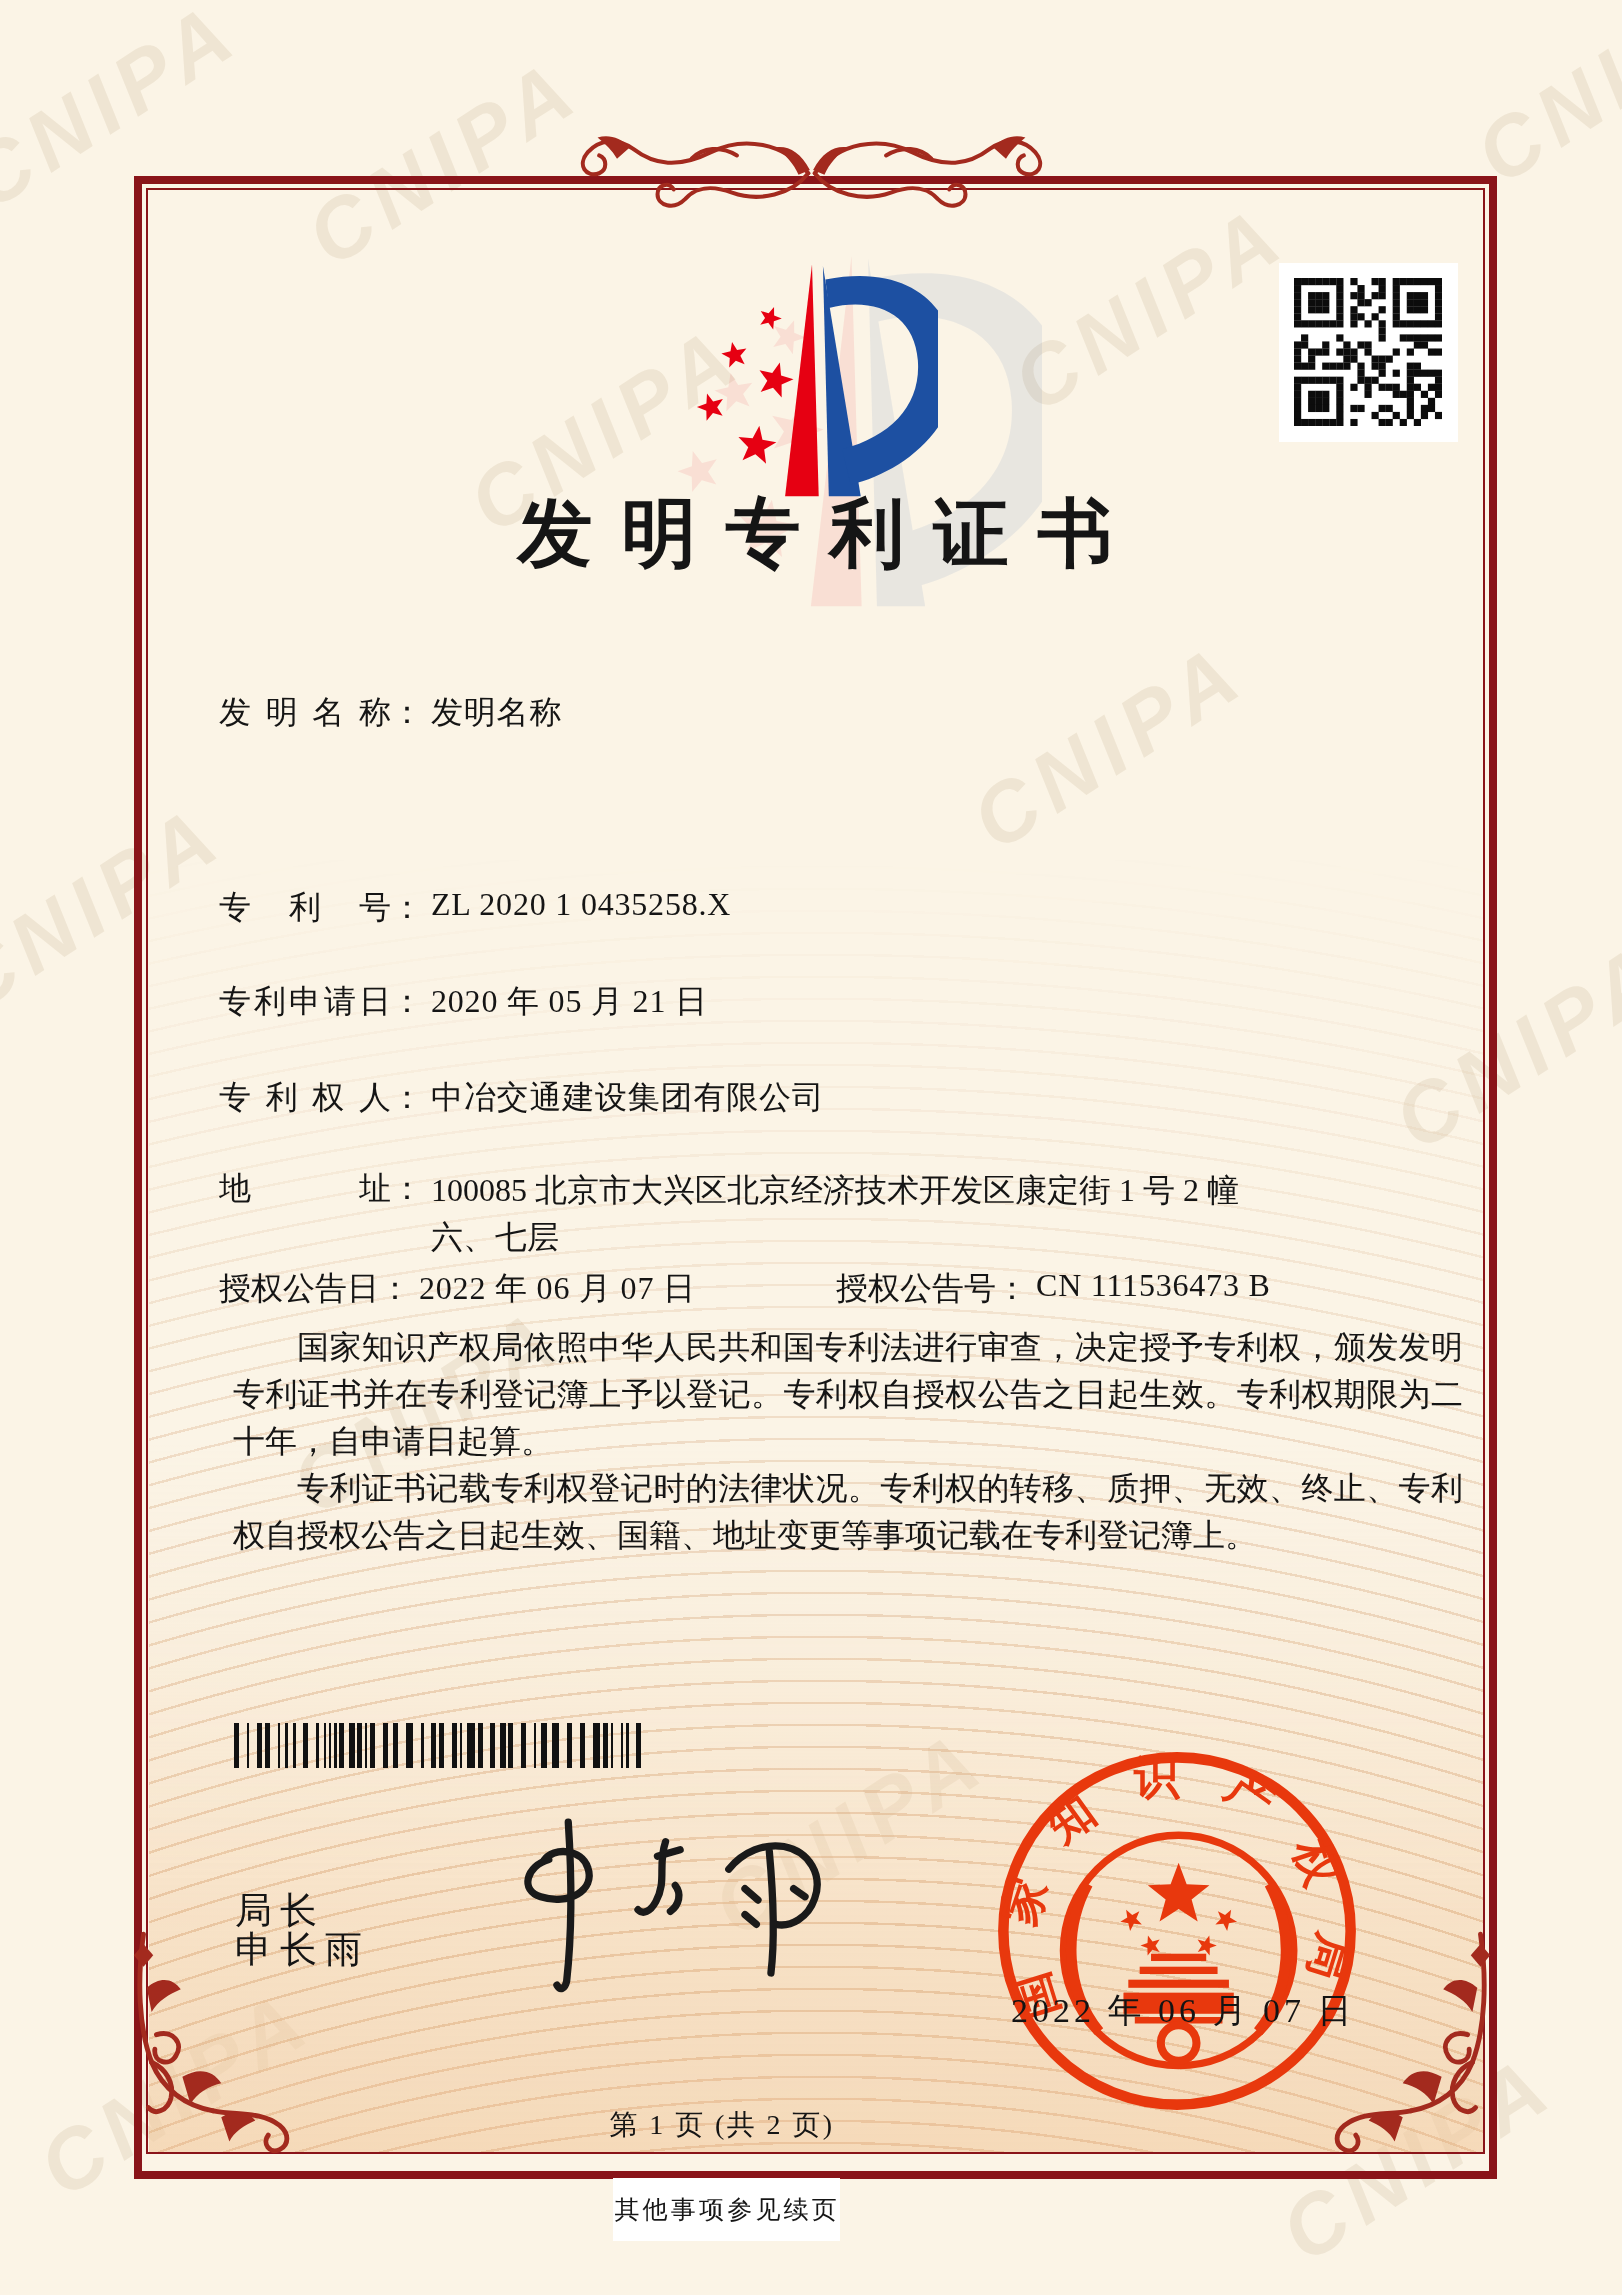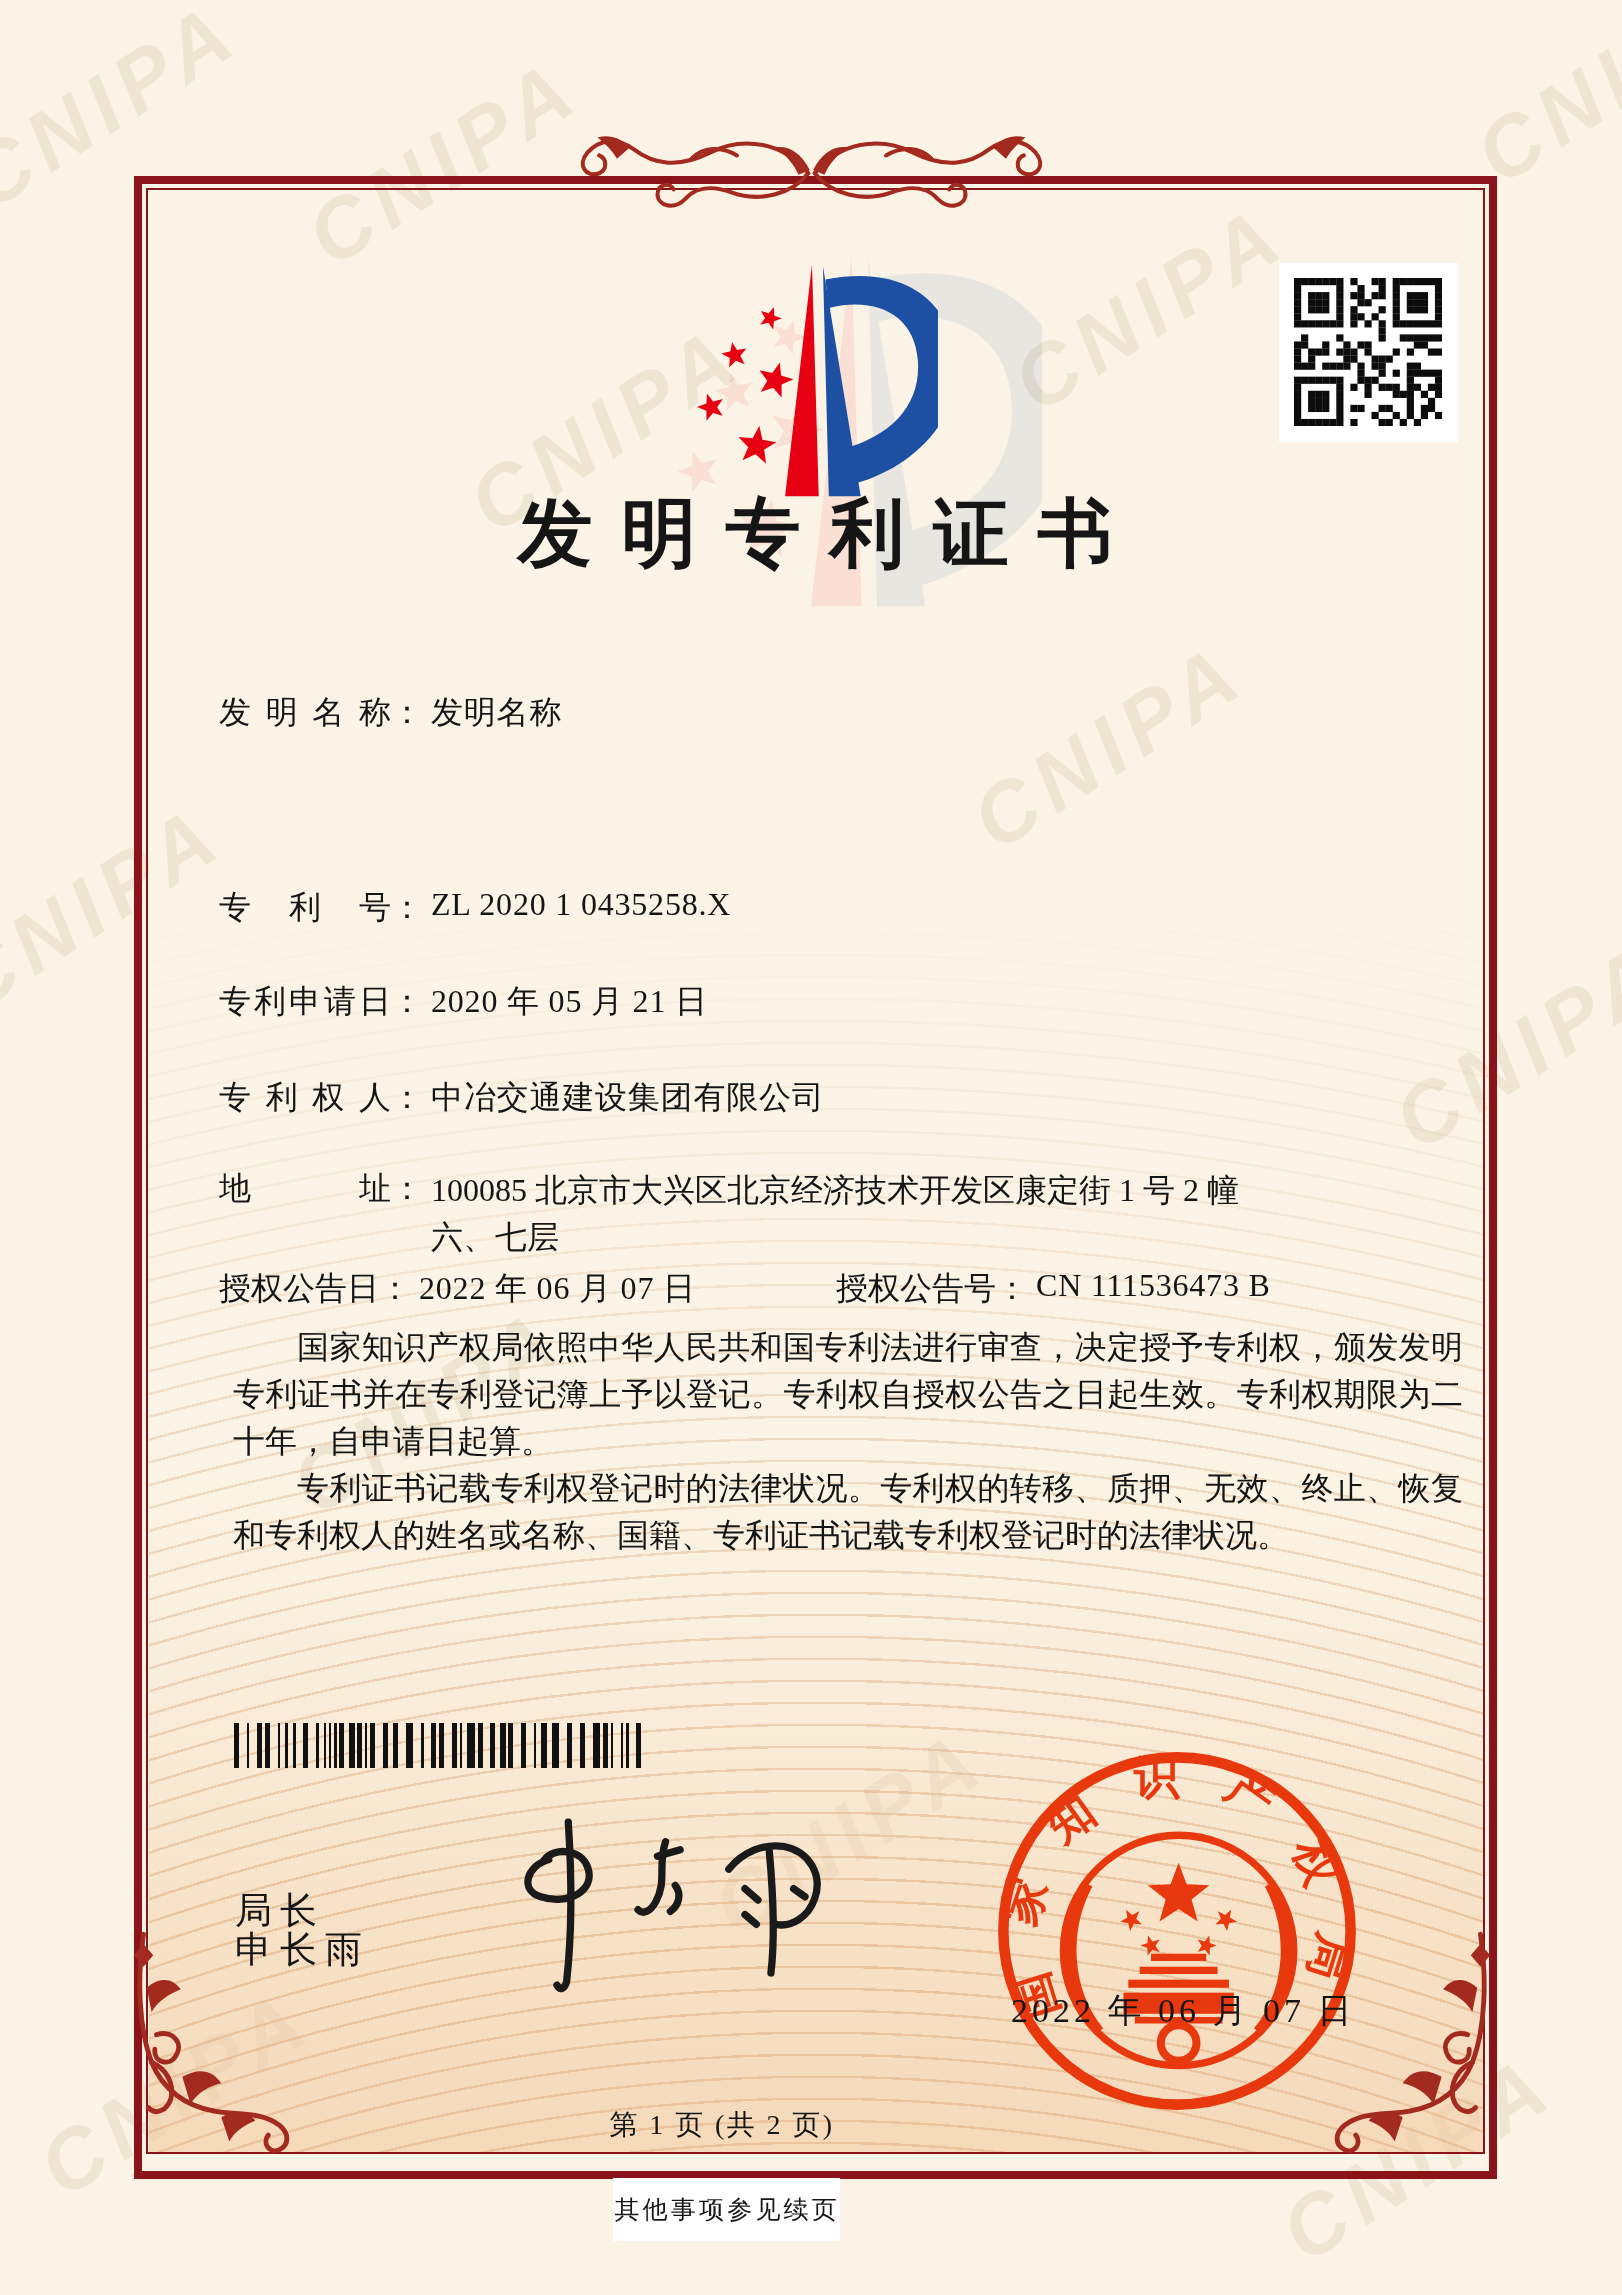--- a/index.html
+++ b/index.html
@@ -403,21 +403,21 @@
   <div class="frow" style="top:1167px;">
     <span class="flabel">地址</span><span class="fcolon">：</span><span class="vals"><div>100085 北京市大兴区北京经济技术开发区康定街 1 号 2 幢</div><div>六、七层</div></span>
   </div>
   <div class="frow" style="top:1267px;">
     <span>授权公告日</span><span class="fcolon">：</span><span class="fval">2022 年 06 月 07 日</span>
     <span class="grp2"><span>授权公告号</span><span class="fcolon">：</span><span class="fval">CN 111536473 B</span></span>
   </div>
 
   <div class="body-text">
     <p>国家知识产权局依照中华人民共和国专利法进行审查，决定授予专利权，颁发发明专利证书并在专利登记簿上予以登记。专利权自授权公告之日起生效。专利权期限为二十年，自申请日起算。</p>
-    <p>专利证书记载专利权登记时的法律状况。专利权的转移、质押、无效、终止、恢复和专利权人的姓名或名称、国籍、专利证书记载专利权登记时的法律状况。</p>
+    <p>专利证书记载专利权登记时的法律状况。专利权的转移、质押、无效、终止、专利权自授权公告之日起生效、国籍、地址变更等事项记载在专利登记簿上。</p>
   </div>
 
   <div id="barcode"><i style="width: 5.1px;"></i><b style="width: 7.7px;"></b><i style="width: 2.6px;"></i><b style="width: 7.7px;"></b><i style="width: 5.1px;"></i><b style="width: 2.6px;"></b><i style="width: 5.1px;"></i><b style="width: 7.7px;"></b><i style="width: 2.6px;"></i><b style="width: 5.1px;"></b><i style="width: 2.6px;"></i><b style="width: 5.1px;"></b><i style="width: 2.6px;"></i><b style="width: 7.7px;"></b><i style="width: 5.1px;"></i><b style="width: 7.7px;"></b><i style="width: 2.6px;"></i><b style="width: 5.1px;"></b><i style="width: 2.6px;"></i><b style="width: 2.6px;"></b><i style="width: 2.6px;"></i><b style="width: 2.6px;"></b><i style="width: 2.6px;"></i><b style="width: 2.6px;"></b><i style="width: 5.1px;"></i><b style="width: 5.1px;"></b><i style="width: 5.1px;"></i><b style="width: 2.6px;"></b><i style="width: 5.1px;"></i><b style="width: 2.6px;"></b><i style="width: 2.6px;"></i><b style="width: 2.6px;"></b><i style="width: 5.1px;"></i><b style="width: 7.7px;"></b><i style="width: 5.1px;"></i><b style="width: 5.1px;"></b><i style="width: 5.1px;"></i><b style="width: 7.7px;"></b><i style="width: 7.7px;"></i><b style="width: 7.7px;"></b><i style="width: 2.6px;"></i><b style="width: 7.7px;"></b><i style="width: 5.1px;"></i><b style="width: 2.6px;"></b><i style="width: 5.1px;"></i><b style="width: 7.7px;"></b><i style="width: 5.1px;"></i><b style="width: 2.6px;"></b><i style="width: 2.6px;"></i><b style="width: 5.1px;"></b><i style="width: 7.7px;"></i><b style="width: 2.6px;"></b><i style="width: 5.1px;"></i><b style="width: 7.7px;"></b><i style="width: 5.1px;"></i><b style="width: 5.1px;"></b><i style="width: 5.1px;"></i><b style="width: 2.6px;"></b><i style="width: 5.1px;"></i><b style="width: 7.7px;"></b><i style="width: 5.1px;"></i><b style="width: 7.7px;"></b><i style="width: 2.6px;"></i><b style="width: 5.1px;"></b><i style="width: 5.1px;"></i><b style="width: 5.1px;"></b><i style="width: 7.7px;"></i><b style="width: 7.7px;"></b><i style="width: 5.1px;"></i><b style="width: 7.7px;"></b><i style="width: 5.1px;"></i><b style="width: 7.7px;"></b><i style="width: 7.7px;"></i><b style="width: 2.6px;"></b><i style="width: 5.1px;"></i><b style="width: 2.6px;"></b><i style="width: 2.6px;"></i><b style="width: 7.7px;"></b><i style="width: 2.6px;"></i><b style="width: 2.6px;"></b><i style="width: 2.6px;"></i><b style="width: 7.7px;"></b><i style="width: 5.1px;"></i><b style="width: 7.7px;"></b></div>
 
   <div class="sig-title">局长</div>
   <div class="sig-name">申长雨</div>
   <svg class="sig-script" width="381" height="195" viewBox="0 0 470 240">
     <g stroke="#1a1a1a" fill="none" stroke-width="9" stroke-linecap="round" stroke-linejoin="round">
       <path d="M96,62 C68,70 60,100 86,108 C120,119 154,100 144,72 C137,49 102,46 90,63"></path>
       <path d="M120,16 C123,62 126,140 118,212 C116,222 110,224 106,217"></path>

